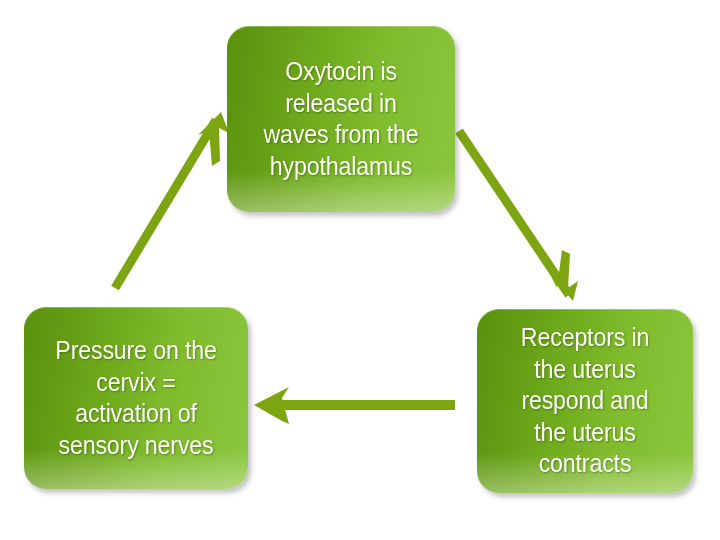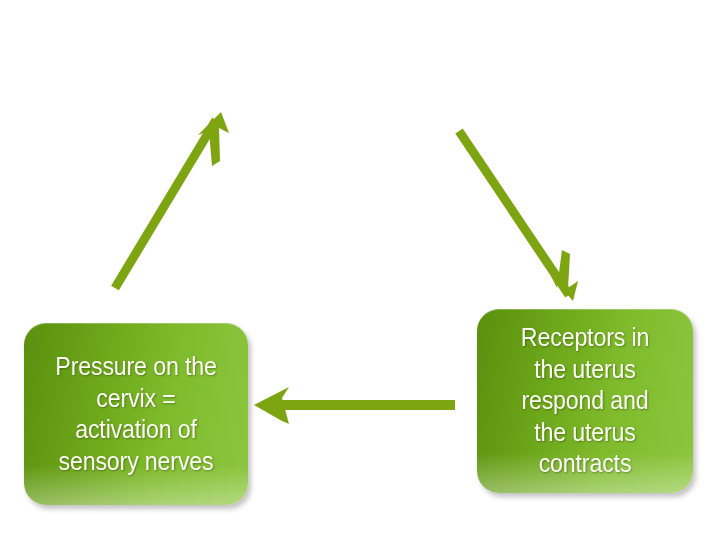--- a/index.html
+++ b/index.html
@@ -71,21 +71,20 @@
     left: 227px;
     top: 26px;
     width: 228px;
     height: 186px;
   }
   #box-cervix {
     left: 24px;
     top: 307px;
     width: 224px;
     height: 182px;
-    margin-top: 16px;
   }
   #box-uterus {
     left: 477px;
     top: 309px;
     width: 216px;
     height: 184px;
   }
 </style>
 </head>
 <body>
@@ -103,20 +102,26 @@
       <path d="M 455,405 L 272,405" stroke="#7da511" stroke-width="10" stroke-linecap="butt" fill="none"></path>
       <path d="M 254,405 L 289,387 L 282,398 L 289,424 L 282,421 Z" fill="#7da511"></path>
     </g>
 
     <g>
       <path d="M 115,288 L 216,120" stroke="#7da511" stroke-width="9" stroke-linecap="butt" fill="none"></path>
       <path d="M 221,112 L 198,135 L 209,131 L 212,166 L 220,161 L 219,128 L 229,133 Z" fill="#7da511"></path>
     </g>
   </svg>
 
+  <div class="node-box" id="box-hypothalamus">
+    <div class="node-text">Oxytocin is
+released in
+waves from the
+hypothalamus</div>
+  </div>
 
   <div class="node-box" id="box-cervix">
     <div class="node-text">Pressure on the
 cervix =
 activation of
 sensory nerves</div>
   </div>
 
   <div class="node-box" id="box-uterus">
     <div class="node-text">Receptors in

